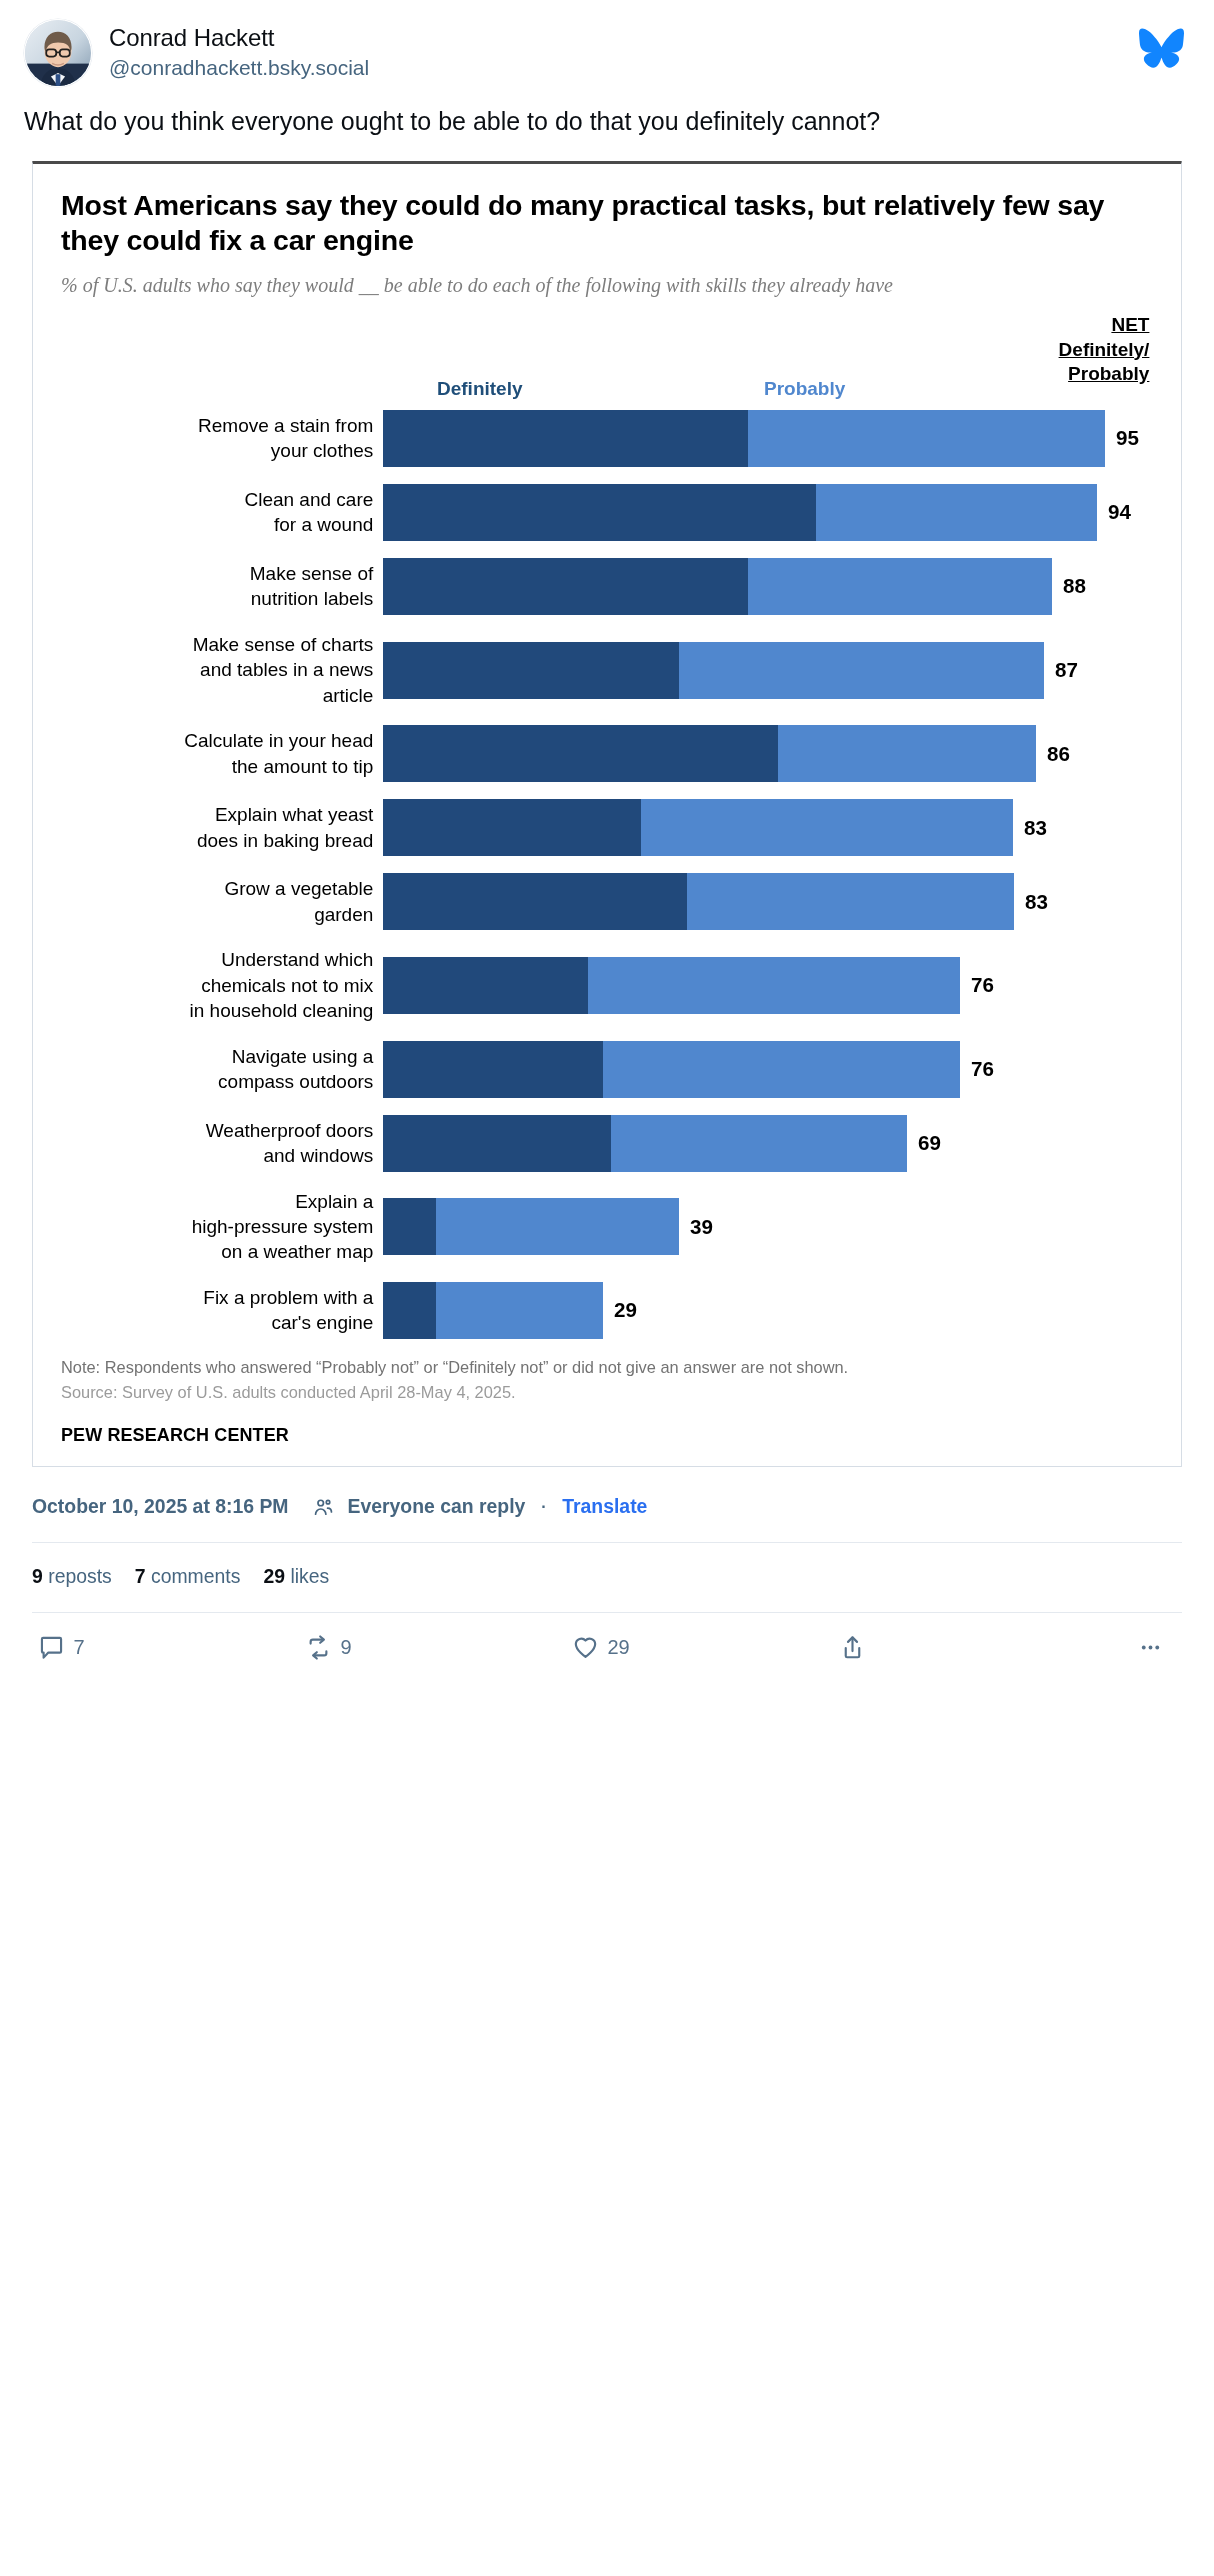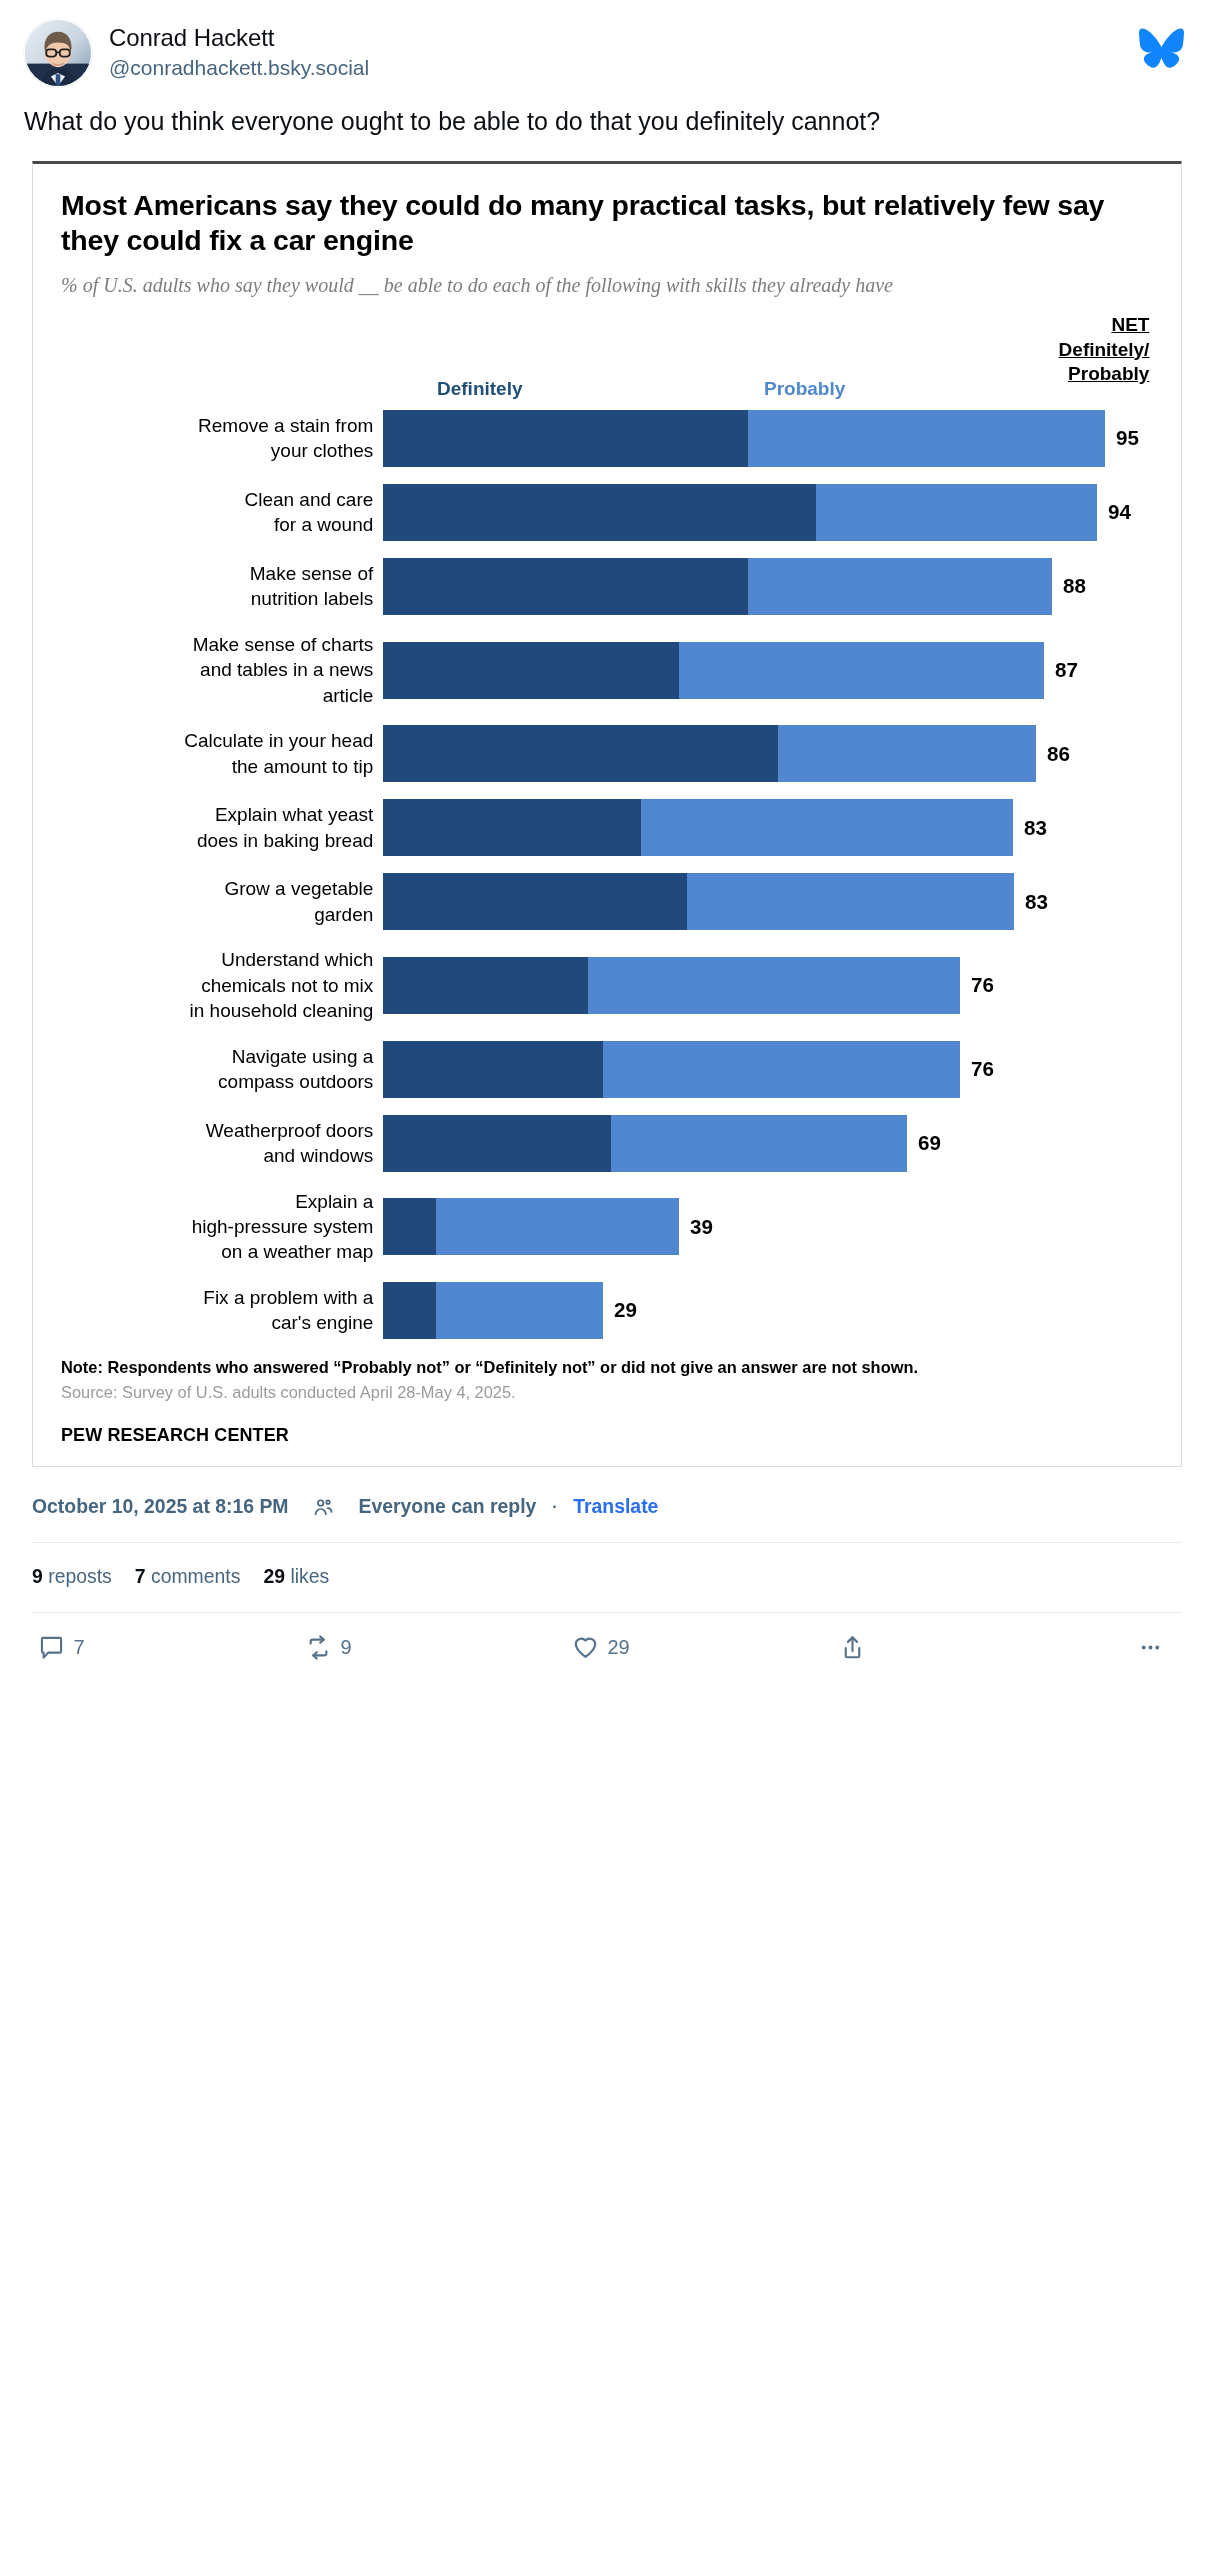--- a/index.html
+++ b/index.html
@@ -167,23 +167,22 @@
     color: #000;
     margin-left: 11px;
     white-space: nowrap;
   }
 
   
   .chart-note {
     margin-top: 14px;
     font-size: 16.4px;
     line-height: 1.40;
-    color: #000000;
+    color: #737373;
     max-width: 1020px;
-    font-weight: bold;
   }
   .chart-source {
     margin-top: 2.4px;
     font-size: 16.4px;
     line-height: 1.40;
     color: #9b9b9b;
   }
   .chart-brand {
     margin-top: 20.6px;
     font-size: 18px;
@@ -195,21 +194,21 @@
   
   .meta-line {
     display: flex;
     align-items: center;
     gap: 13.4px;
     padding: 28px 32px 0 32px;
     font-size: 19.4px;
     color: #46657f;
     font-weight: bold;
   }
-  .meta-line .reply-grp { display:flex; align-items:center; gap: 25px; margin-left: 11px;}
+  .meta-line .reply-grp { display:flex; align-items:center; gap: 14px; margin-left: 11px;}
   .meta-dot { color:#46657f; font-size: 16px; margin: 0 2.4px;}
   .translate-link { color: #2a6ff0; cursor: pointer; }
   .icon-people { width: 20.6px; height: 20.6px; display:block; }
 
   hr.sep {
     border: none;
     border-top: 1.2px solid #e4e9ef;
     margin: 24px 32px 0 32px;
   }
 

